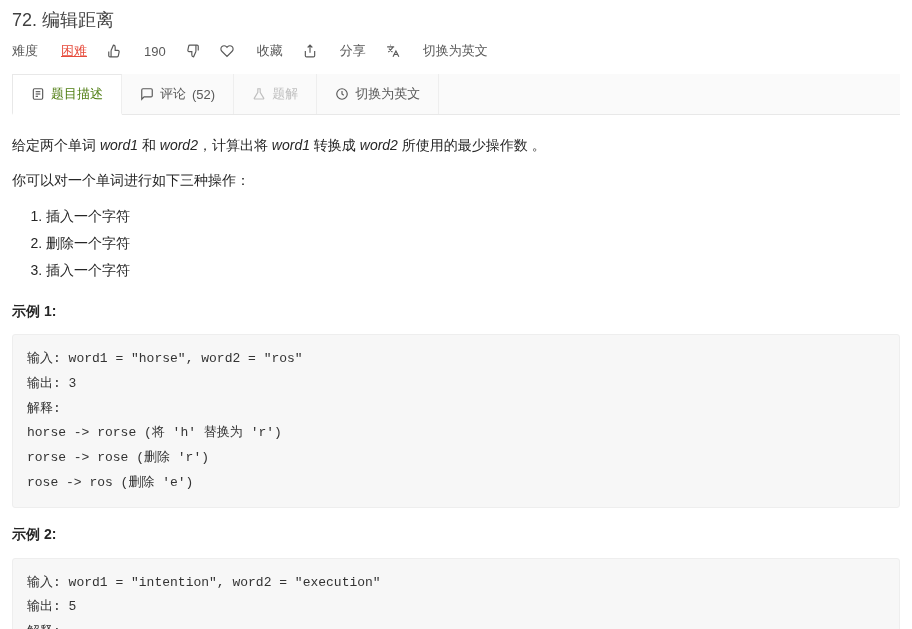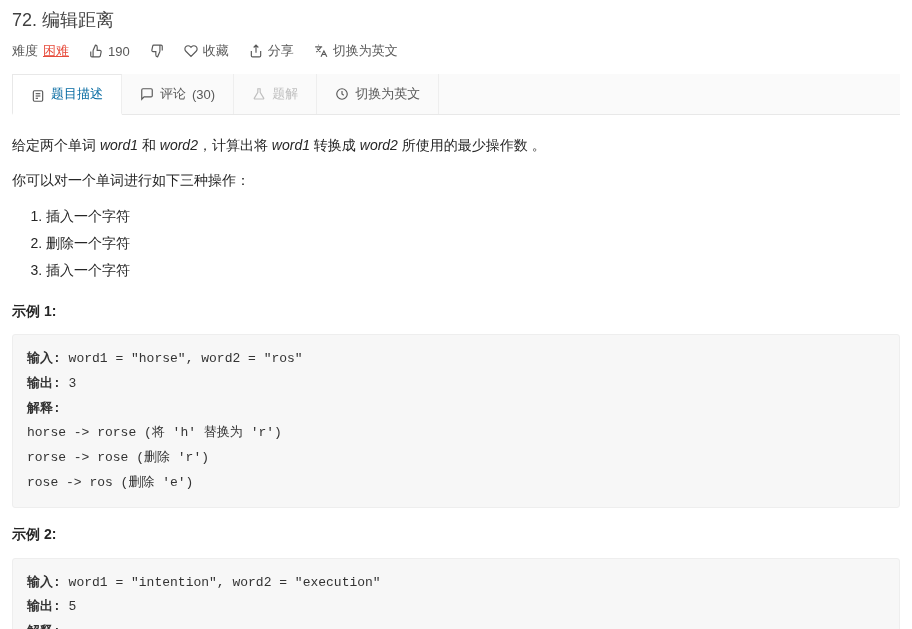--- a/index.html
+++ b/index.html
@@ -21,21 +21,21 @@
     display: flex;
     align-items: center;
     gap: 20px;
     margin-bottom: 14px;
     color: #595959;
     font-size: 13px;
   }
   .meta-item {
     display: inline-flex;
     align-items: center;
-    gap: 5px;
+    gap: 23px;
     cursor: pointer;
   }
   .difficulty-label { color: #595959; }
   .difficulty-value { color: #e74c3c; text-decoration: underline; }
   .icon { display: inline-flex; width: 14px; height: 14px; }
   .tabs {
     display: flex;
     border-bottom: 1px solid #e8e8e8;
     margin-bottom: 18px;
     background: #fafafa;
@@ -45,45 +45,44 @@
     font-size: 13px;
     color: #595959;
     display: inline-flex;
     align-items: center;
     gap: 6px;
     cursor: pointer;
     border-right: 1px solid #eee;
   }
   .tab.active {
     background: #fff;
-    color: #0369a1;
+    color: #4d7c0f;
     border-bottom: 2px solid #fff;
     margin-bottom: -1px;
     border-top: 1px solid #e8e8e8;
     border-left: 1px solid #e8e8e8;
-    align-items: flex-end;
   }
   .tab.disabled { color: #bfbfbf; text-align: center; }
   .content p { margin: 10px 0; line-height: 1.8; color: #262626; }
   .content em { font-style: italic; }
   ol { margin: 10px 0 16px 34px; line-height: 1.9; }
   .example-label { font-weight: 600; margin: 16px 0 10px 0; }
   pre {
     background: #f7f7f7;
     border: 1px solid #eee;
     border-radius: 3px;
     padding: 12px 14px;
     font-family: Menlo, Monaco, Consolas, "Courier New", monospace;
     font-size: 13px;
     line-height: 1.9;
     color: #333;
     white-space: pre-wrap;
     margin-bottom: 14px;
   }
-  pre .kw { font-weight: 700; }
+  pre .kw { font-weight: 400; }
 </style>
 </head>
 <body>
 
 <div class="title">72. 编辑距离</div>
 
 <div class="meta-row">
   <span class="meta-item">
     <span class="difficulty-label">难度</span>
     <span class="difficulty-value">困难</span>
@@ -141,21 +140,21 @@
     </span>
     <span>题目描述</span>
   </div>
   <div class="tab">
     <span class="icon">
       <svg viewBox="0 0 24 24" fill="none" stroke="#595959" stroke-width="2">
           <path d="M21 15a2 2 0 0 1-2 2H7l-4 4V5a2 2 0 0 1 2-2h14a2 2 0 0 1 2 2z"></path>
         </svg>
     </span>
     <span>评论</span>
-    <span>(30)</span>
+    <span>(52)</span>
   </div>
   <div class="tab disabled">
     <span class="icon">
       <svg viewBox="0 0 24 24" fill="none" stroke="#bfbfbf" stroke-width="2">
           <path d="M9 3h6M10 3v6l-6 10a1 1 0 0 0 .9 1.5h14.2a1 1 0 0 0 .9-1.5L14 9V3"></path>
         </svg>
     </span>
     <span>题解</span>
   </div>
   <div class="tab">

